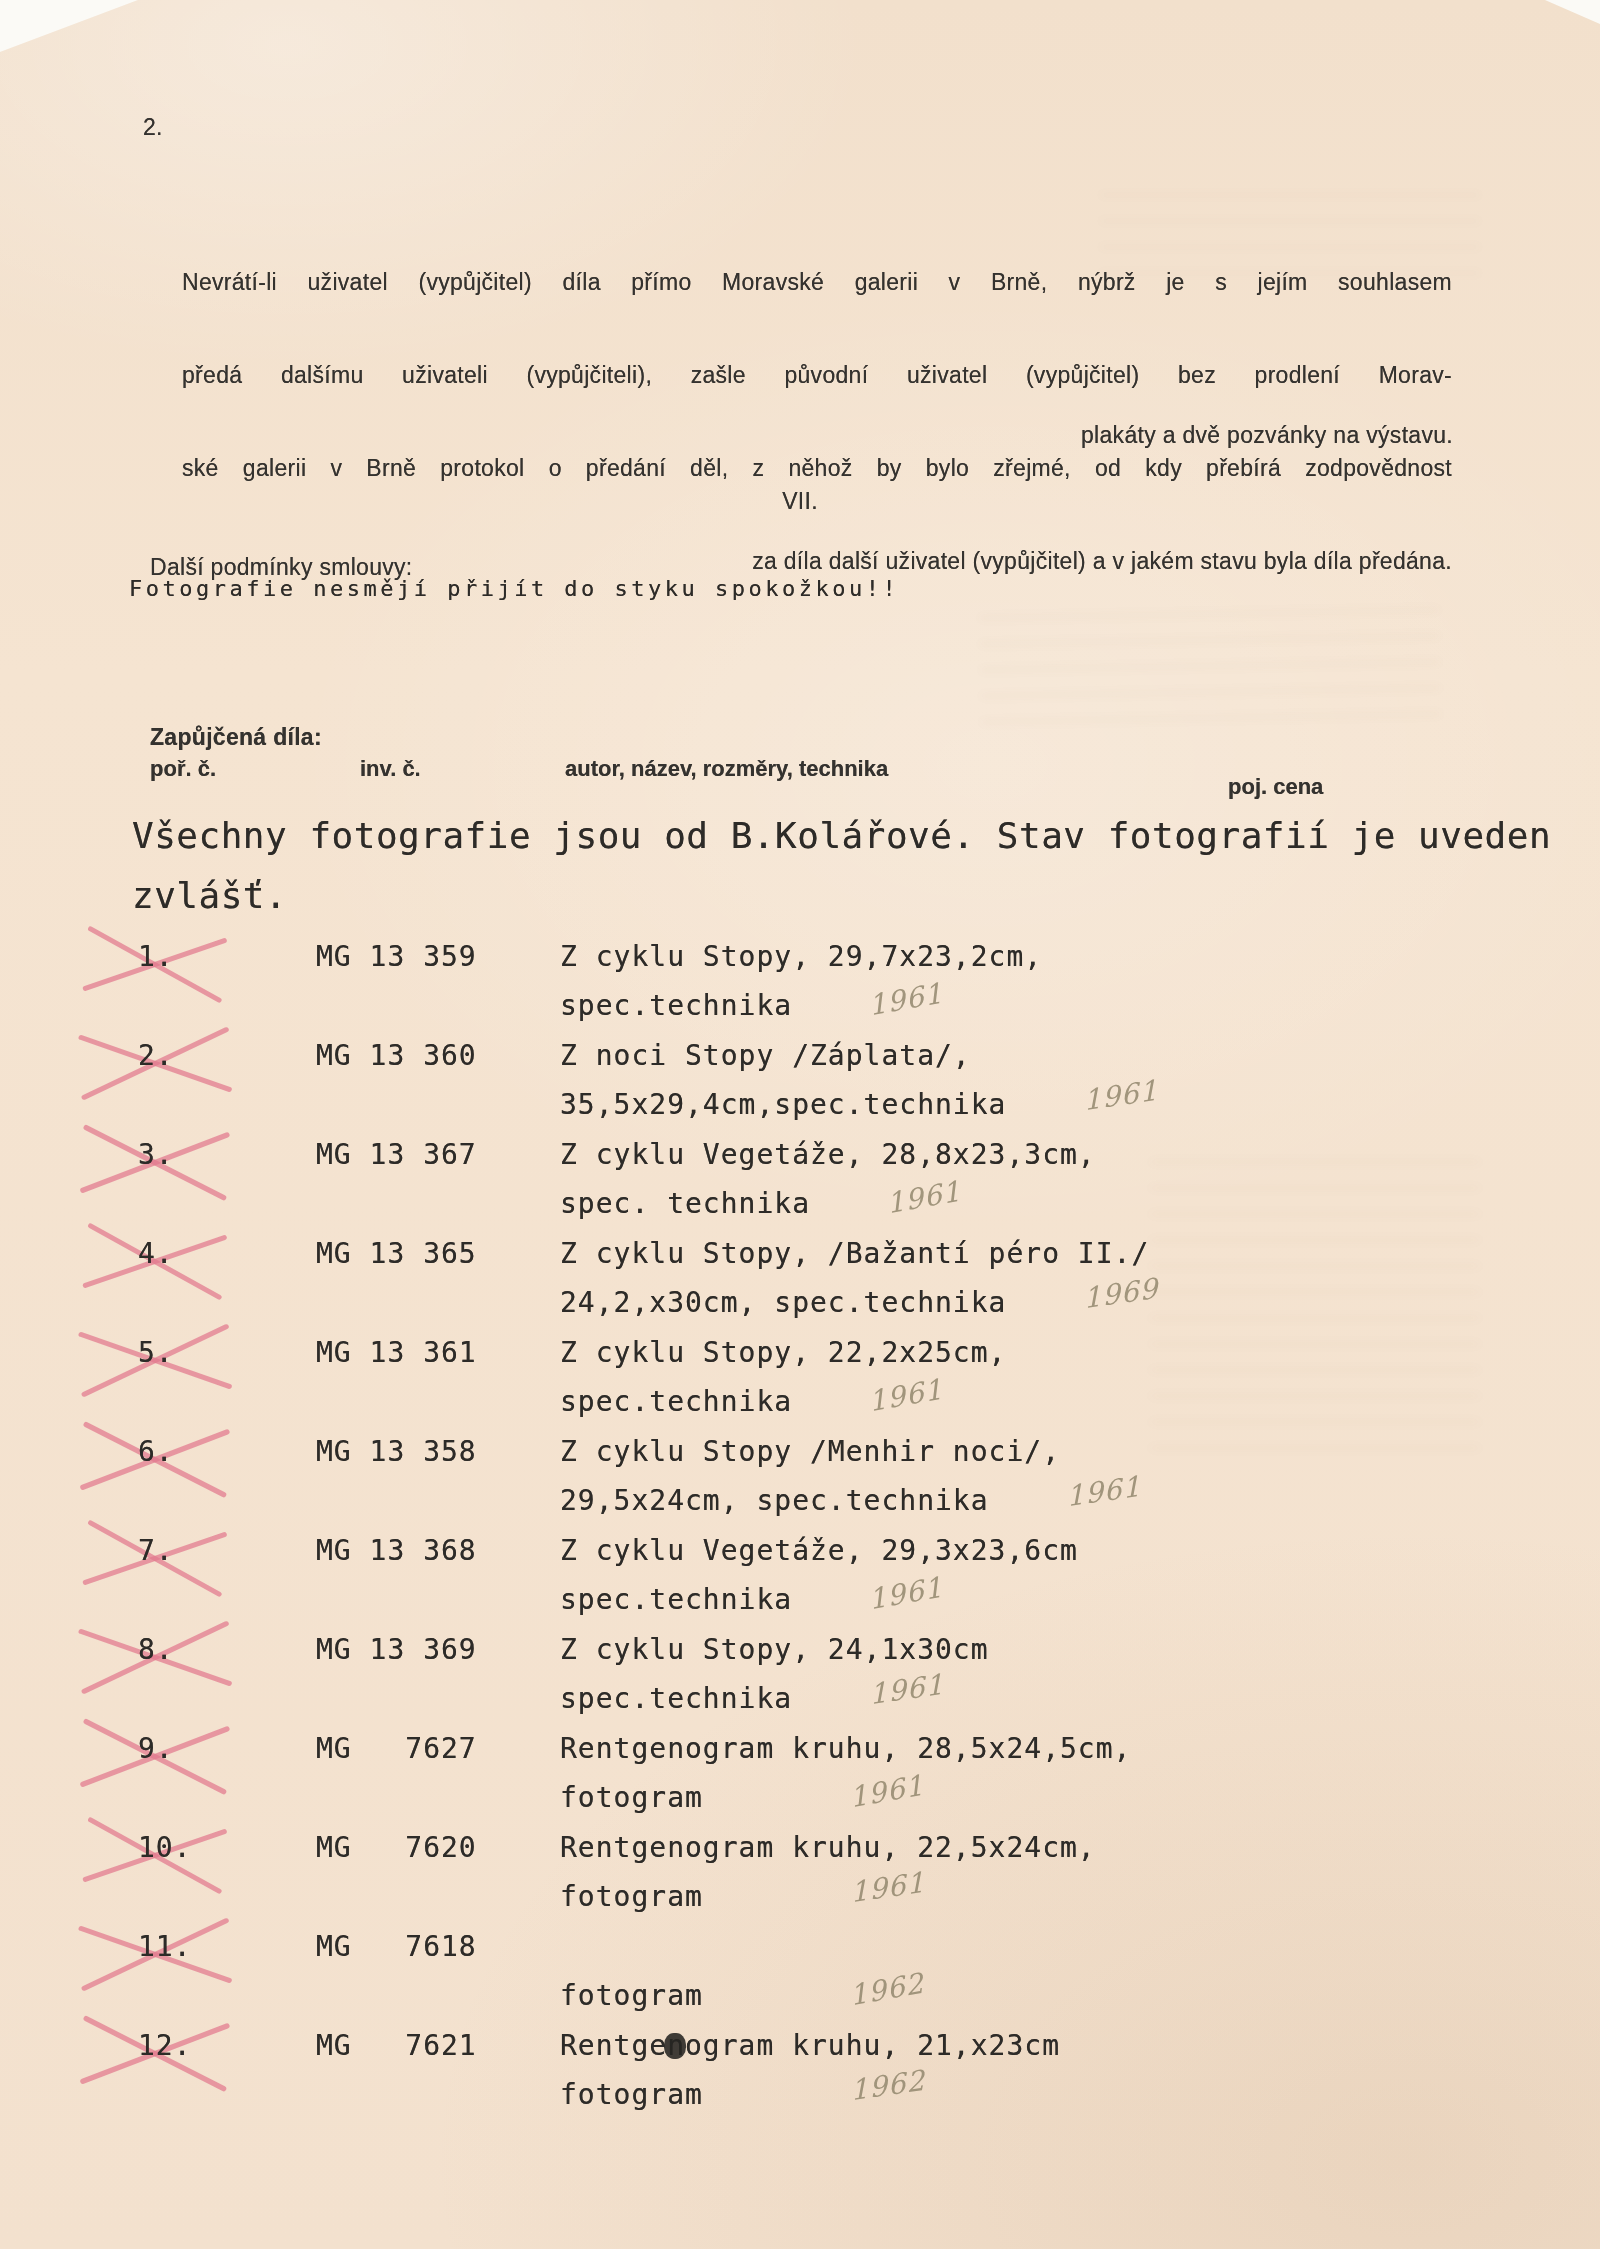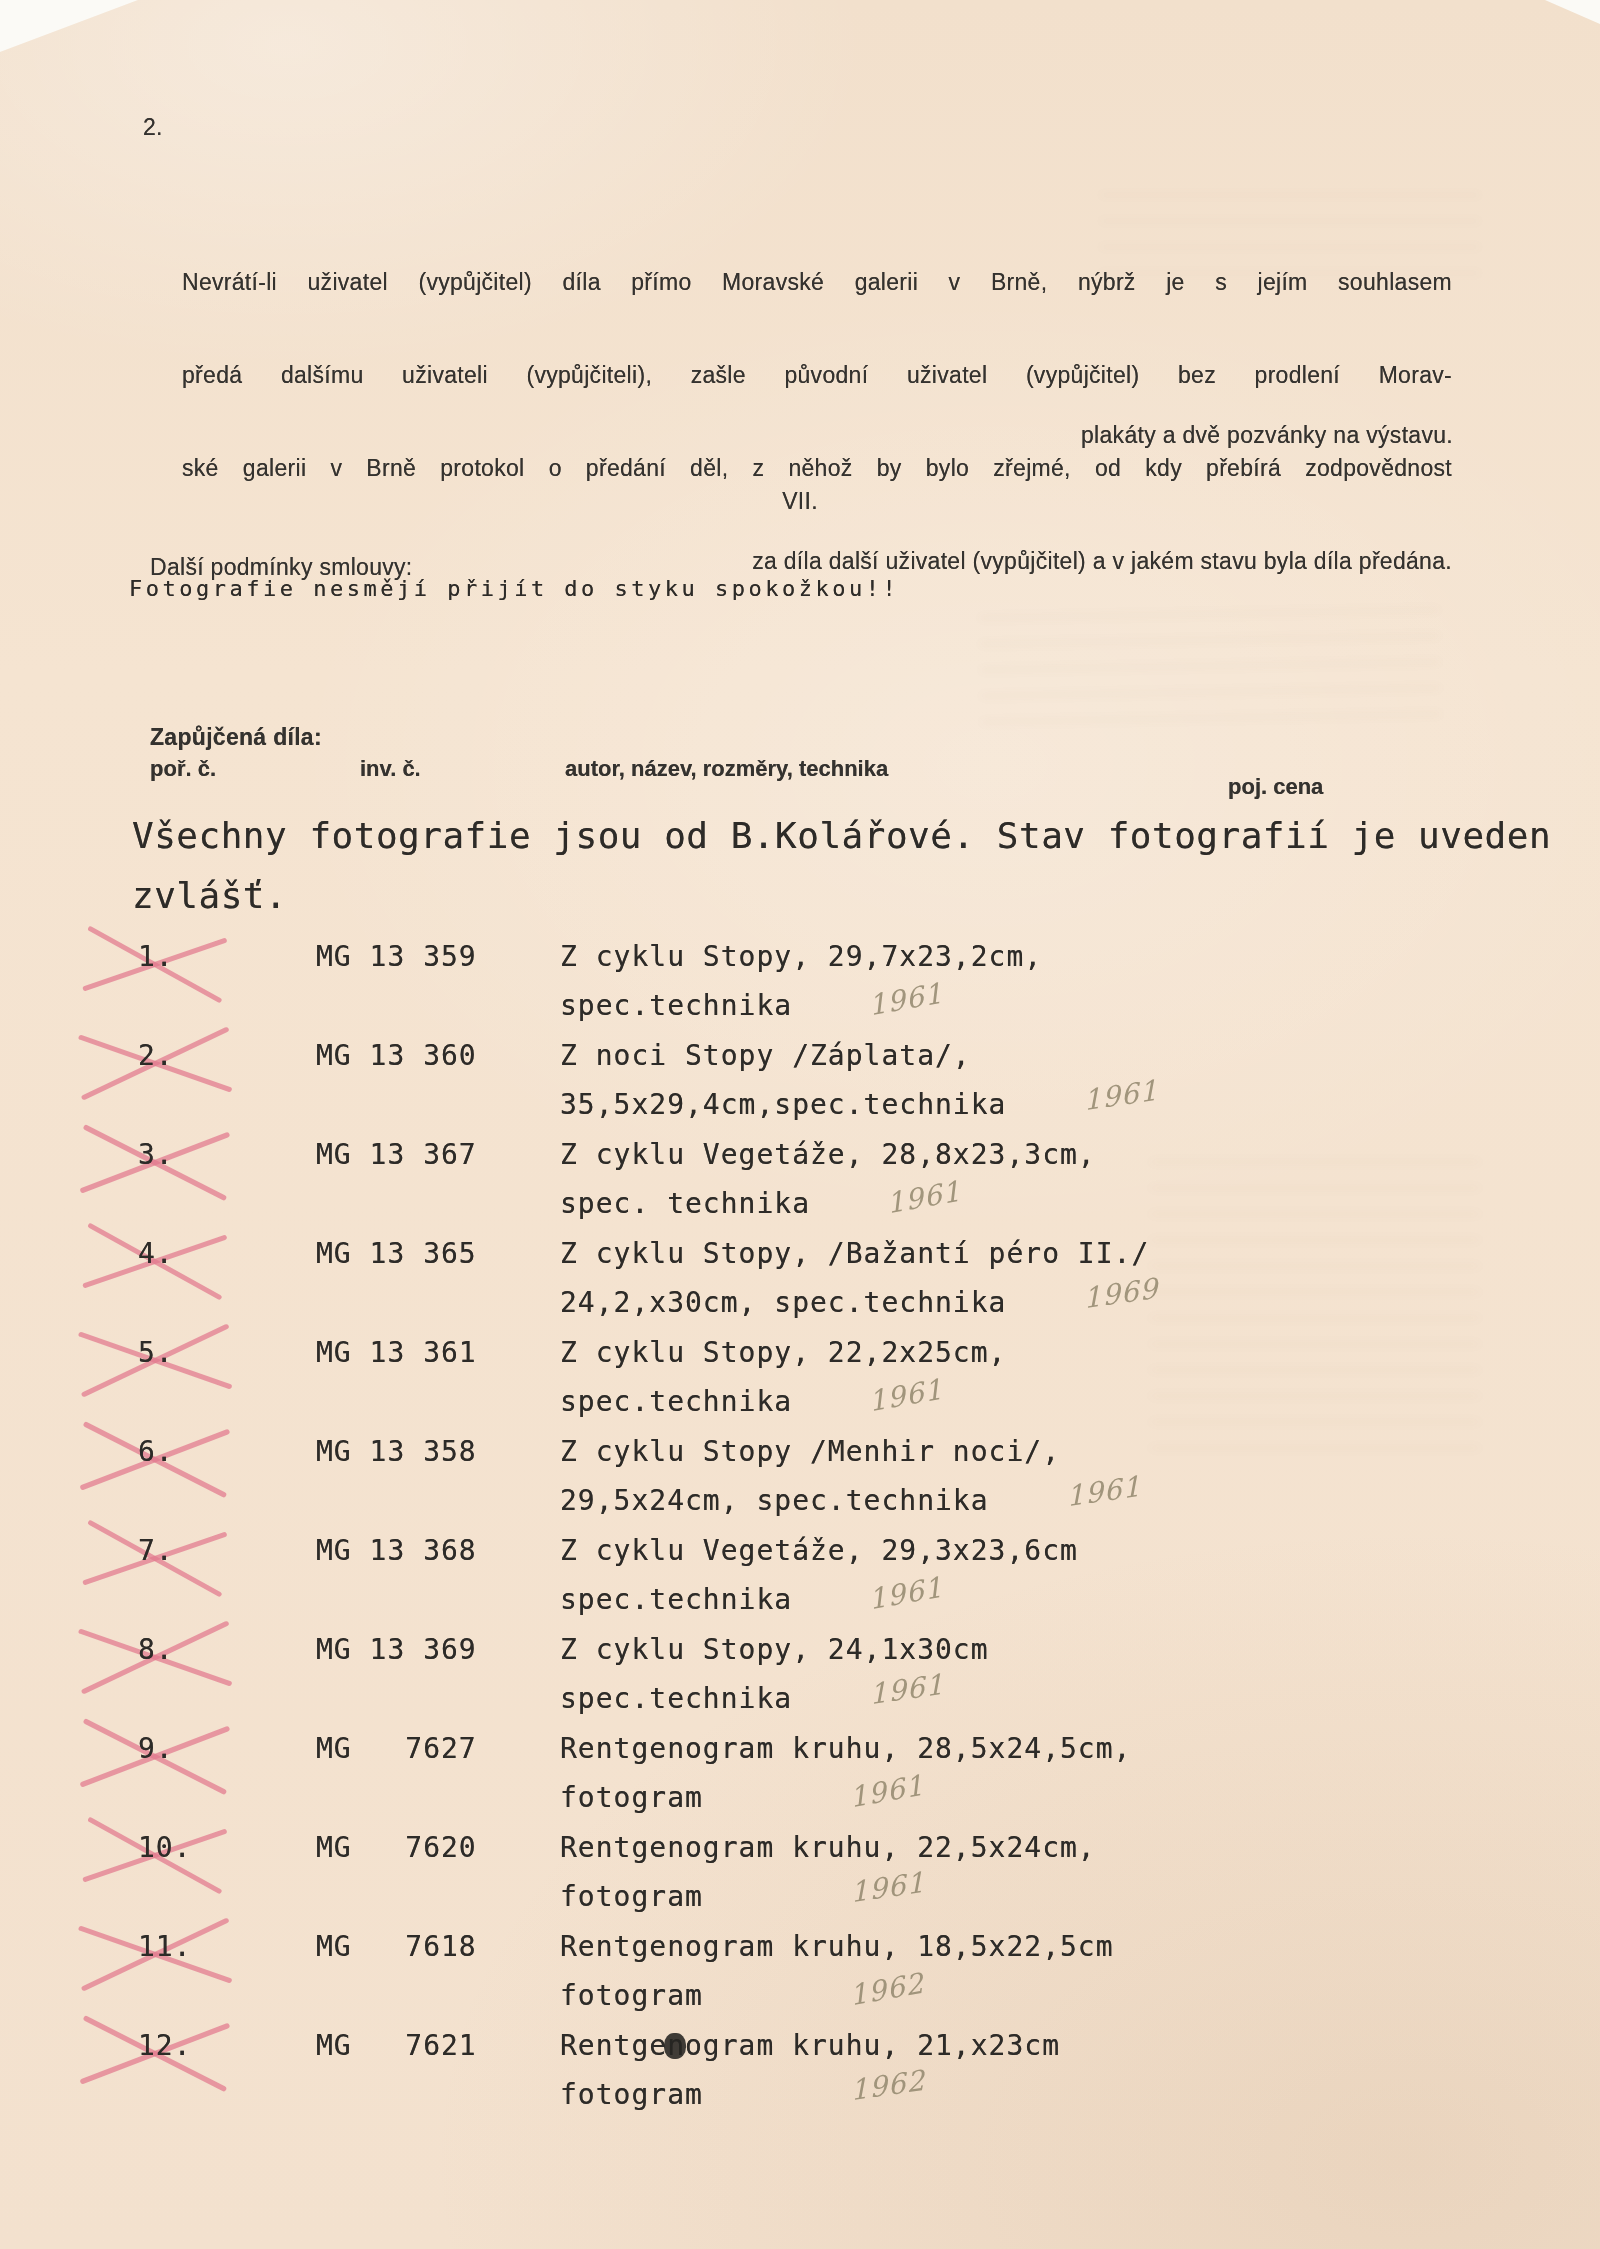--- a/index.html
+++ b/index.html
@@ -215,21 +215,20 @@
     <span class="col-no">10.</span>
     <span class="col-inv">MG   7620</span>
     <span class="col-l1">Rentgenogram kruhu, 22,5x24cm,</span>
     <span class="l2wrap"><span class="col-l2">fotogram</span><span class="year">1961</span></span>
   </div>
 
   <div class="item-row">
     <span class="cross"></span>
     <span class="col-no">11.</span>
     <span class="col-inv">MG   7618</span>
-    <span class="col-l1">Rentgenogram kruhu, 18,5x22,5cm</span>
     <span class="l2wrap"><span class="col-l2">fotogram</span><span class="year">1962</span></span>
   </div>
 
   <div class="item-row">
     <span class="cross"></span>
     <span class="col-no">12.</span>
     <span class="col-inv">MG   7621</span>
     <span class="col-l1">Rentgenogram kruhu, 21,x23cm</span>
     <span class="l2wrap"><span class="col-l2">fotogram</span><span class="year">1962</span></span>
   </div>

